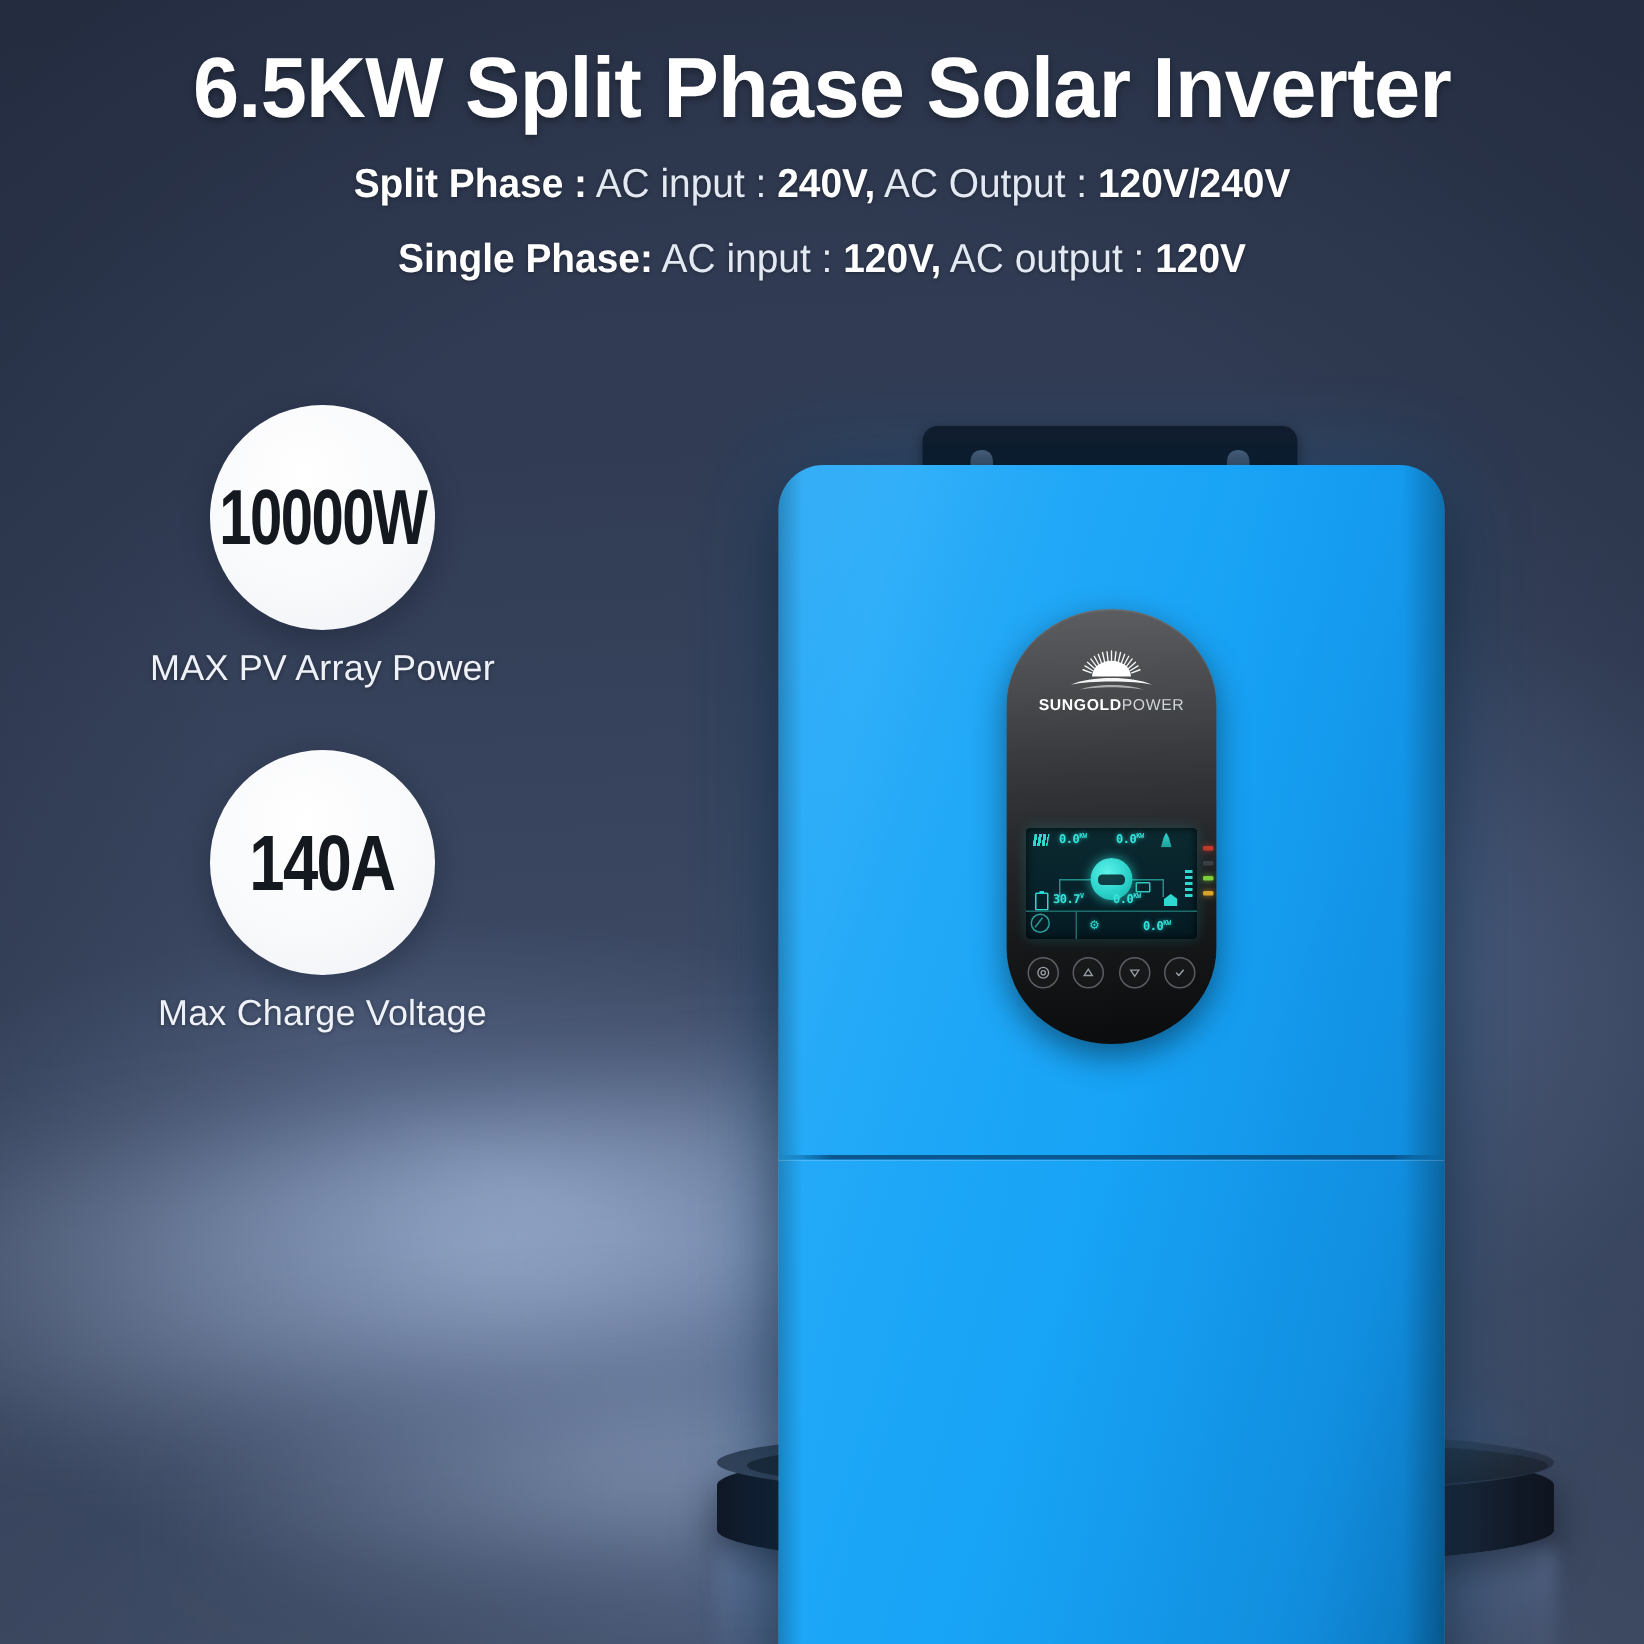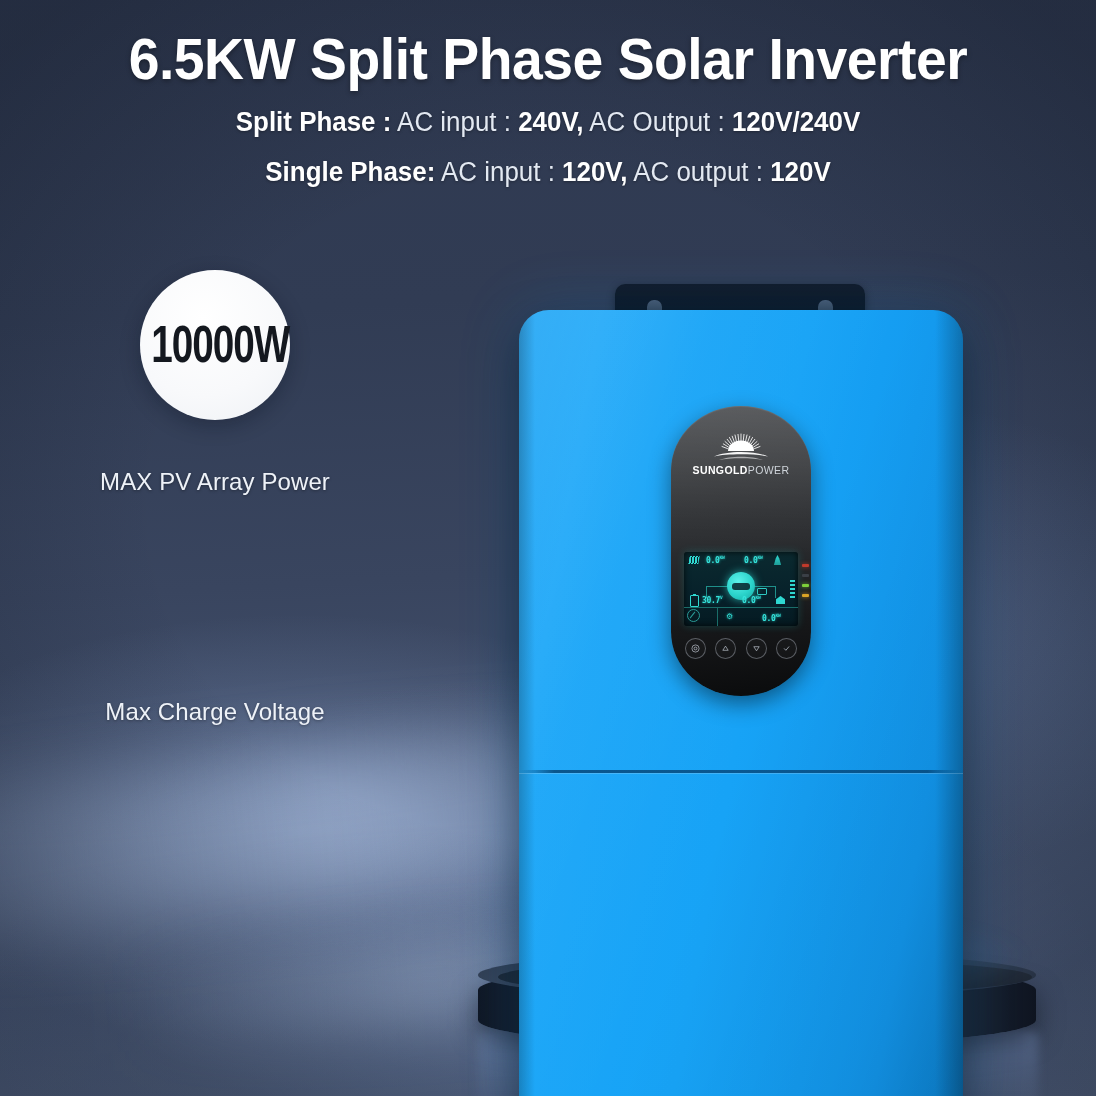--- a/index.html
+++ b/index.html
@@ -54,33 +54,32 @@
 
   
   .features{position:absolute;left:0;top:270px;width:430px;z-index:8;}
   .feature{position:relative;height:230px;}
   .feature.f2{height:232px;}
   .circle{
     position:absolute;left:50%;transform:translateX(-50%);
     width:150px;height:150px;border-radius:50%;
     background:radial-gradient(circle at 42% 32%, #ffffff 0%, #f8f9fb 58%, #eef1f5 100%);
     box-shadow:0 6px 20px rgba(8,14,26,0.30);
-    display:flex;align-items:center;justify-content:flex-start;
+    display:flex;align-items:center;justify-content:center;
   }
   .circle .val{
     font-size:46px;font-weight:700;color:#14181f;letter-spacing:-1.2px;
     white-space:nowrap;transform:scaleX(0.92) scaleY(1.14);
     font-family:"Liberation Sans","DejaVu Sans",sans-serif;
   }
   .circle.wide .val{font-size:45px;transform:scaleX(0.86) scaleY(1.16);}
   .caption{
     position:absolute;top:162px;left:0;width:100%;text-align:center;
     color:#eef2f8;font-size:24px;font-weight:400;letter-spacing:0.1px;
     text-shadow:0 1px 3px rgba(0,0,0,0.35);
-    margin-top:36px;
   }
 
   
   .pedestal-wrap{position:absolute;left:470px;top:950px;width:640px;height:150px;z-index:3;}
   .ped-reflection{
     position:absolute;left:8px;top:62px;width:560px;height:130px;border-radius:50%/24px;
     background:linear-gradient(180deg, rgba(120,146,190,0.55) 0%, rgba(110,136,182,0.22) 45%, rgba(110,136,182,0.0) 100%);
     filter:blur(5px);
   }
   .ped-body{
@@ -268,20 +267,23 @@
 
     <div class="feature">
       <div class="circle wide">
         <span class="val">10000W</span>
       </div>
       <div class="caption">MAX PV Array Power</div>
     </div>
 
 
     <div class="feature">
+      <div class="circle">
+        <span class="val">140A</span>
+      </div>
       <div class="caption">Max Charge Voltage</div>
     </div>
 
   </div>
 
   <div class="floorglow"></div>
 
   <div class="pedestal-wrap">
     <div class="ped-reflection"></div>
     <div class="ped-body"></div>

